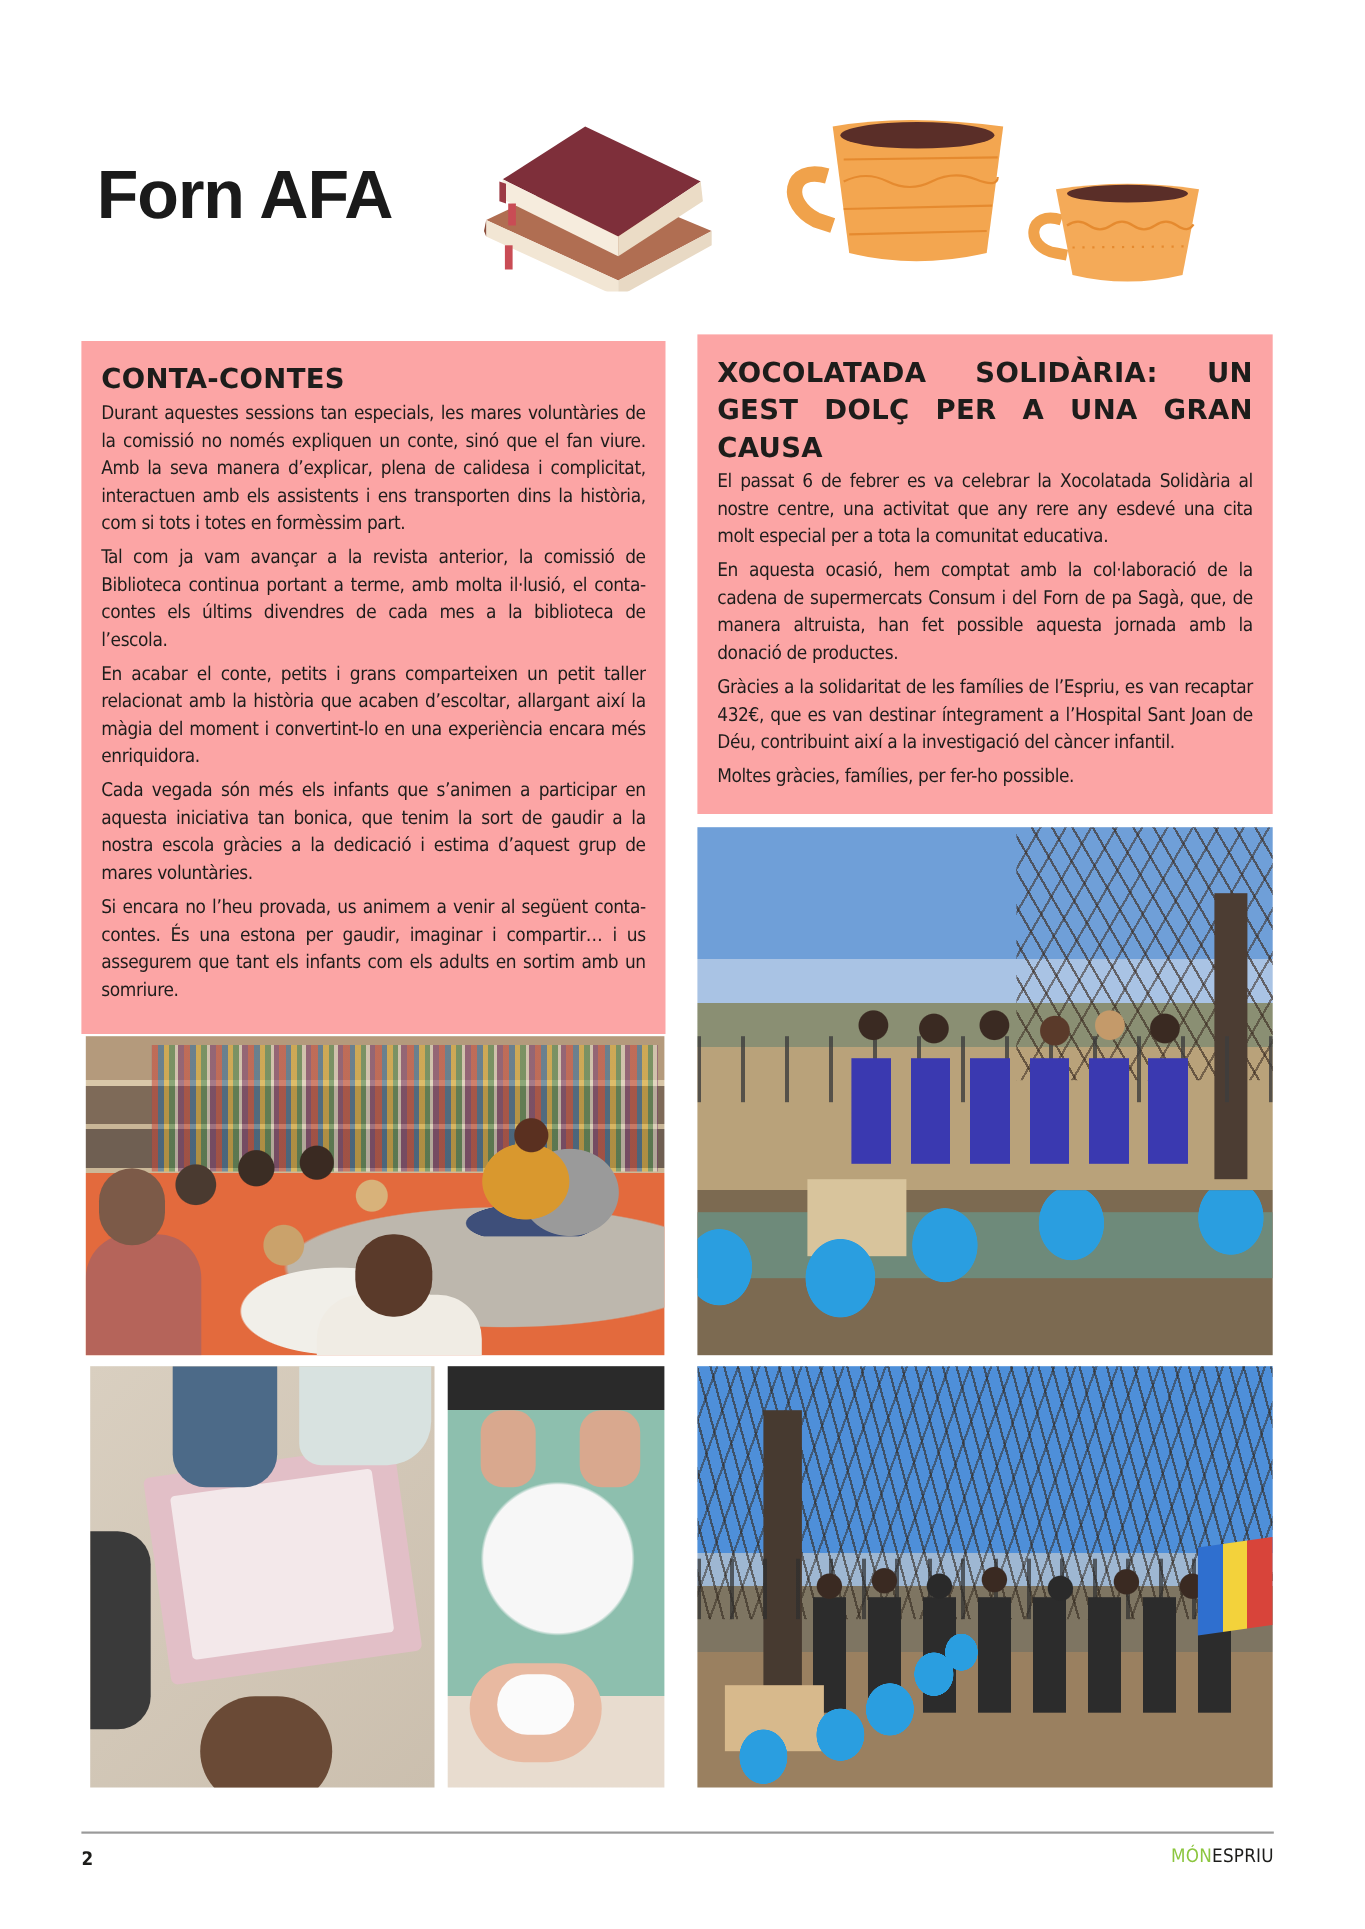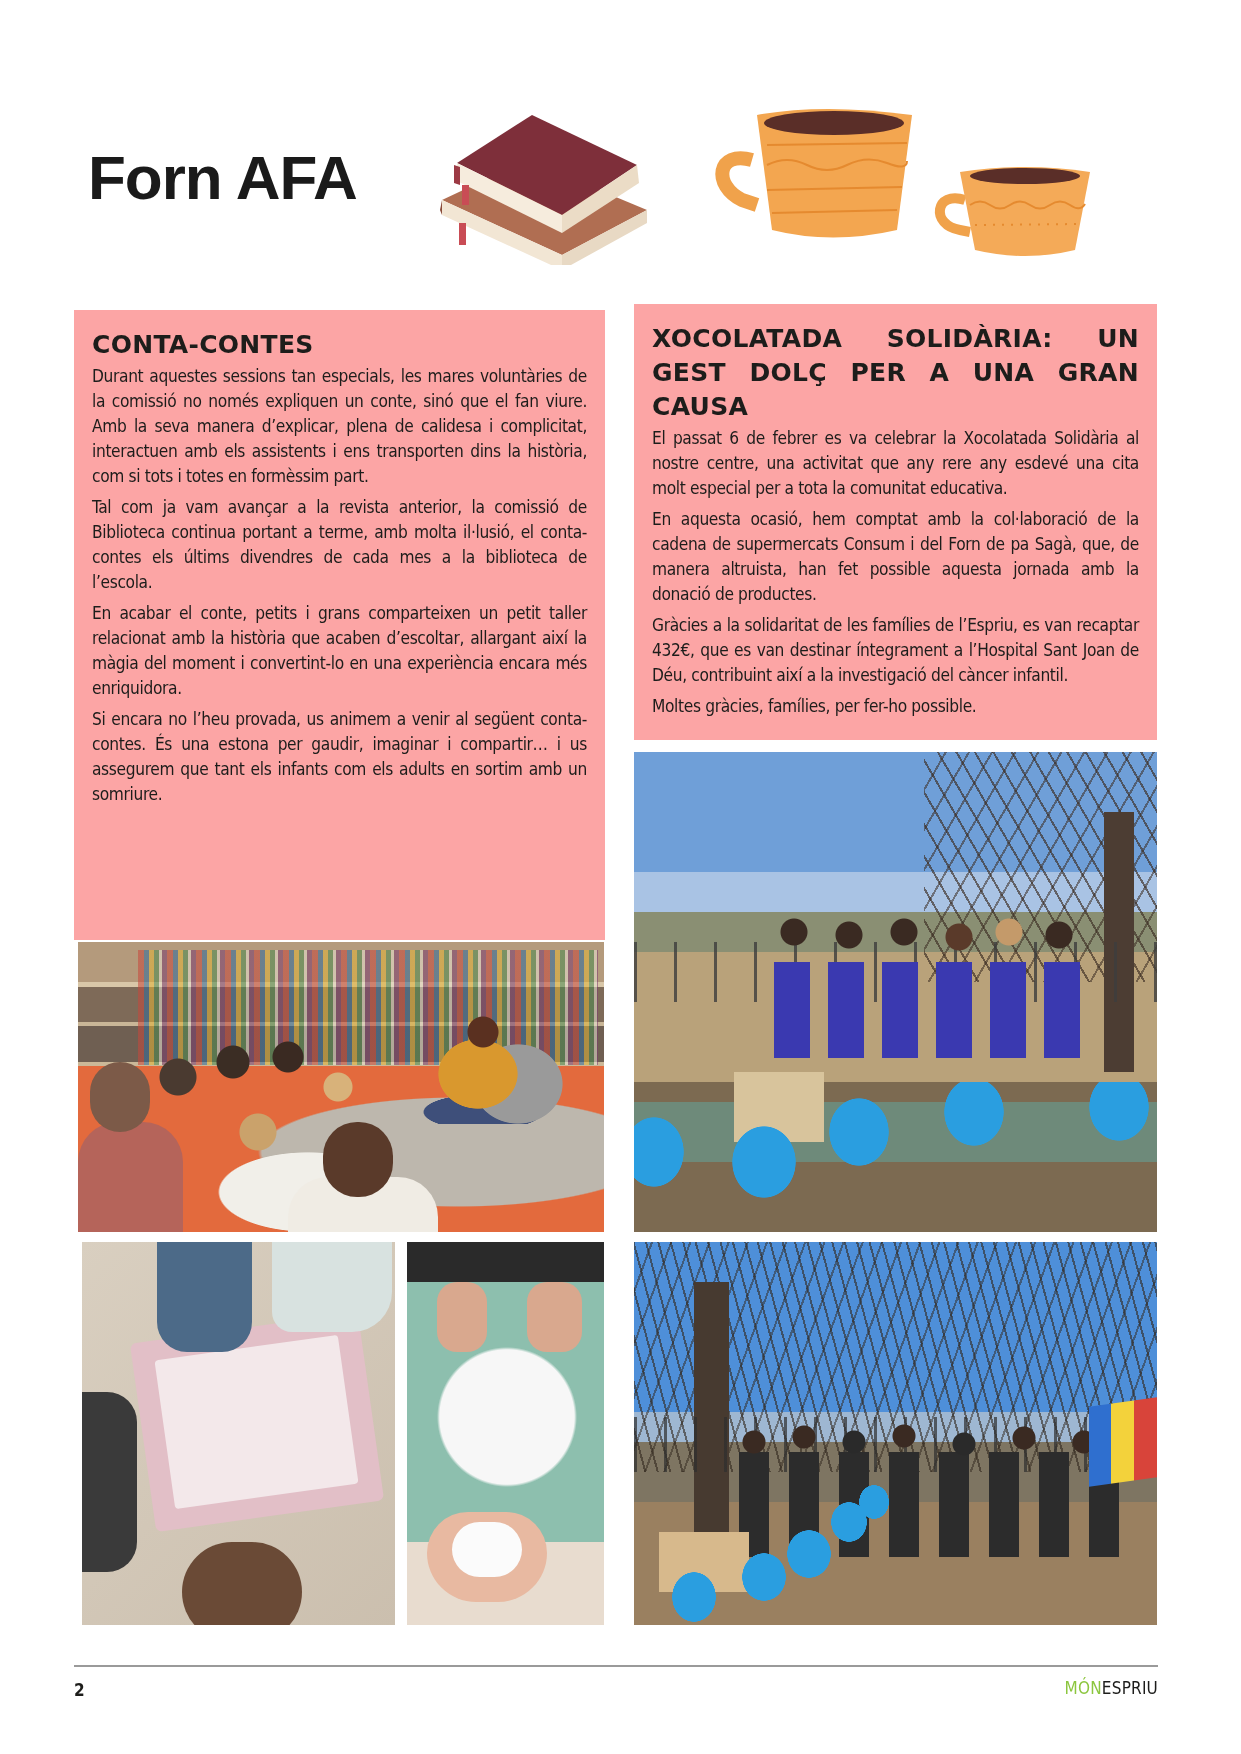--- a/index.html
+++ b/index.html
@@ -183,20 +183,21 @@
   <ellipse cx="95" cy="16" rx="55" ry="8" fill="#5a2e28"></ellipse>
   <path d="M40 45 Q50 38 60 45 T80 45 T100 45 T120 45 T140 45 T155 44" stroke="#e58a2f" stroke-width="2" fill="none"></path>
   <path d="M45 65 L150 64" stroke="#e58a2f" stroke-width="2" stroke-dasharray="2 7"></path>
 </svg>
 
 <section class="box box-left">
   <h2>CONTA-CONTES</h2>
   <p>Durant aquestes sessions tan especials, les mares voluntàries de la comissió no només expliquen un conte, sinó que el fan viure. Amb la seva manera d’explicar, plena de calidesa i complicitat, interactuen amb els assistents i ens transporten dins la història, com si tots i totes en formèssim part.</p>
   <p>Tal com ja vam avançar a la revista anterior, la comissió de Biblioteca continua portant a terme, amb molta il·lusió, el conta-contes els últims divendres de cada mes a la biblioteca de l’escola.</p>
   <p>En acabar el conte, petits i grans comparteixen un petit taller relacionat amb la història que acaben d’escoltar, allargant així la màgia del moment i convertint-lo en una experiència encara més enriquidora.</p>
+  <p>Cada vegada són més els infants que s’animen a participar en aquesta iniciativa tan bonica, que tenim la sort de gaudir a la nostra escola gràcies a la dedicació i estima d’aquest grup de mares voluntàries.</p>
   <p>Si encara no l’heu provada, us animem a venir al següent conta-contes. És una estona per gaudir, imaginar i compartir… i us assegurem que tant els infants com els adults en sortim amb un somriure.</p>
 </section>
 
 <section class="box box-right">
   <h2>XOCOLATADA SOLIDÀRIA: UN GEST DOLÇ PER A UNA GRAN CAUSA</h2>
   <p>El passat 6 de febrer es va celebrar la Xocolatada Solidària al nostre centre, una activitat que any rere any esdevé una cita molt especial per a tota la comunitat educativa.</p>
   <p>En aquesta ocasió, hem comptat amb la col·laboració de la cadena de supermercats Consum i del Forn de pa Sagà, que, de manera altruista, han fet possible aquesta jornada amb la donació de productes.</p>
   <p>Gràcies a la solidaritat de les famílies de l’Espriu, es van recaptar 432€, que es van destinar íntegrament a l’Hospital Sant Joan de Déu, contribuint així a la investigació del càncer infantil.</p>
   <p>Moltes gràcies, famílies, per fer-ho possible.</p>
 </section>

